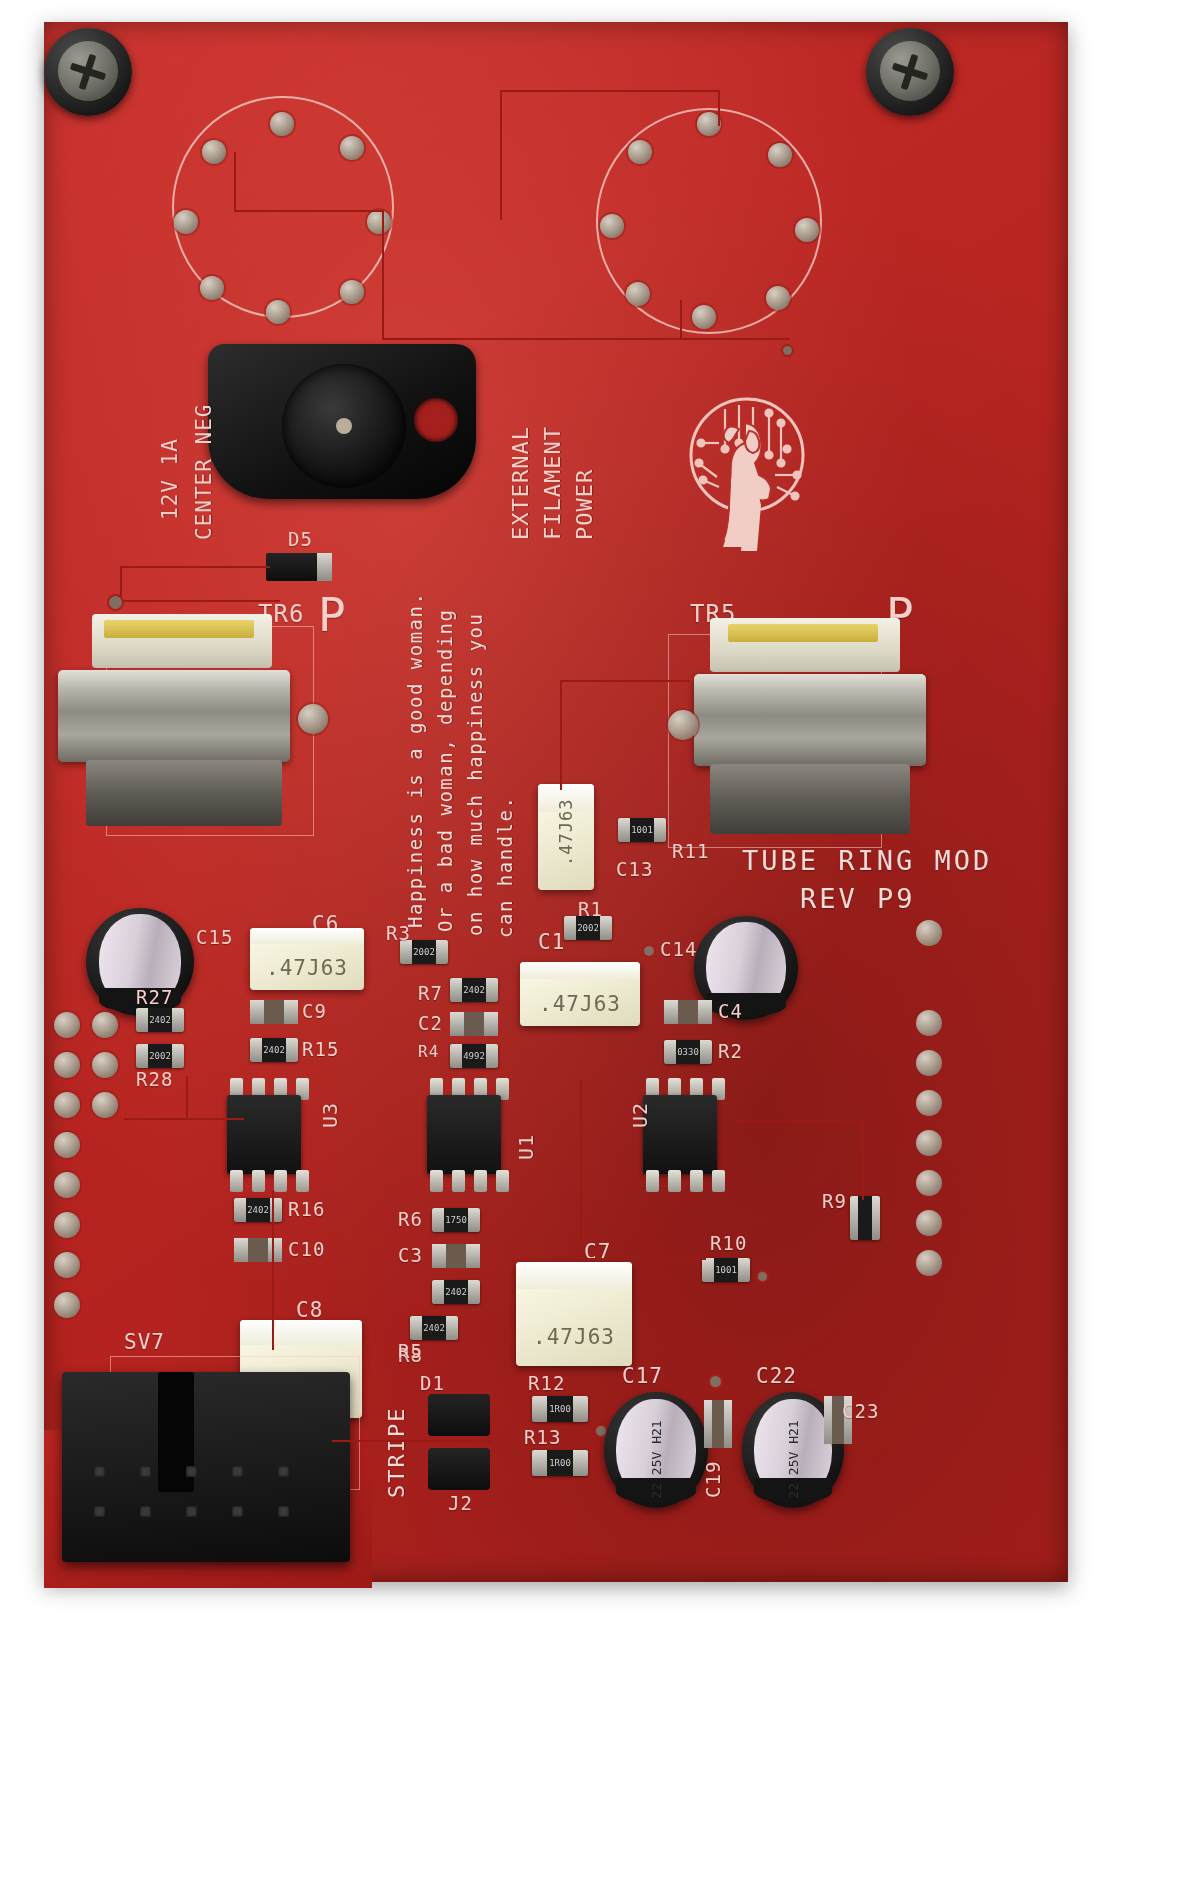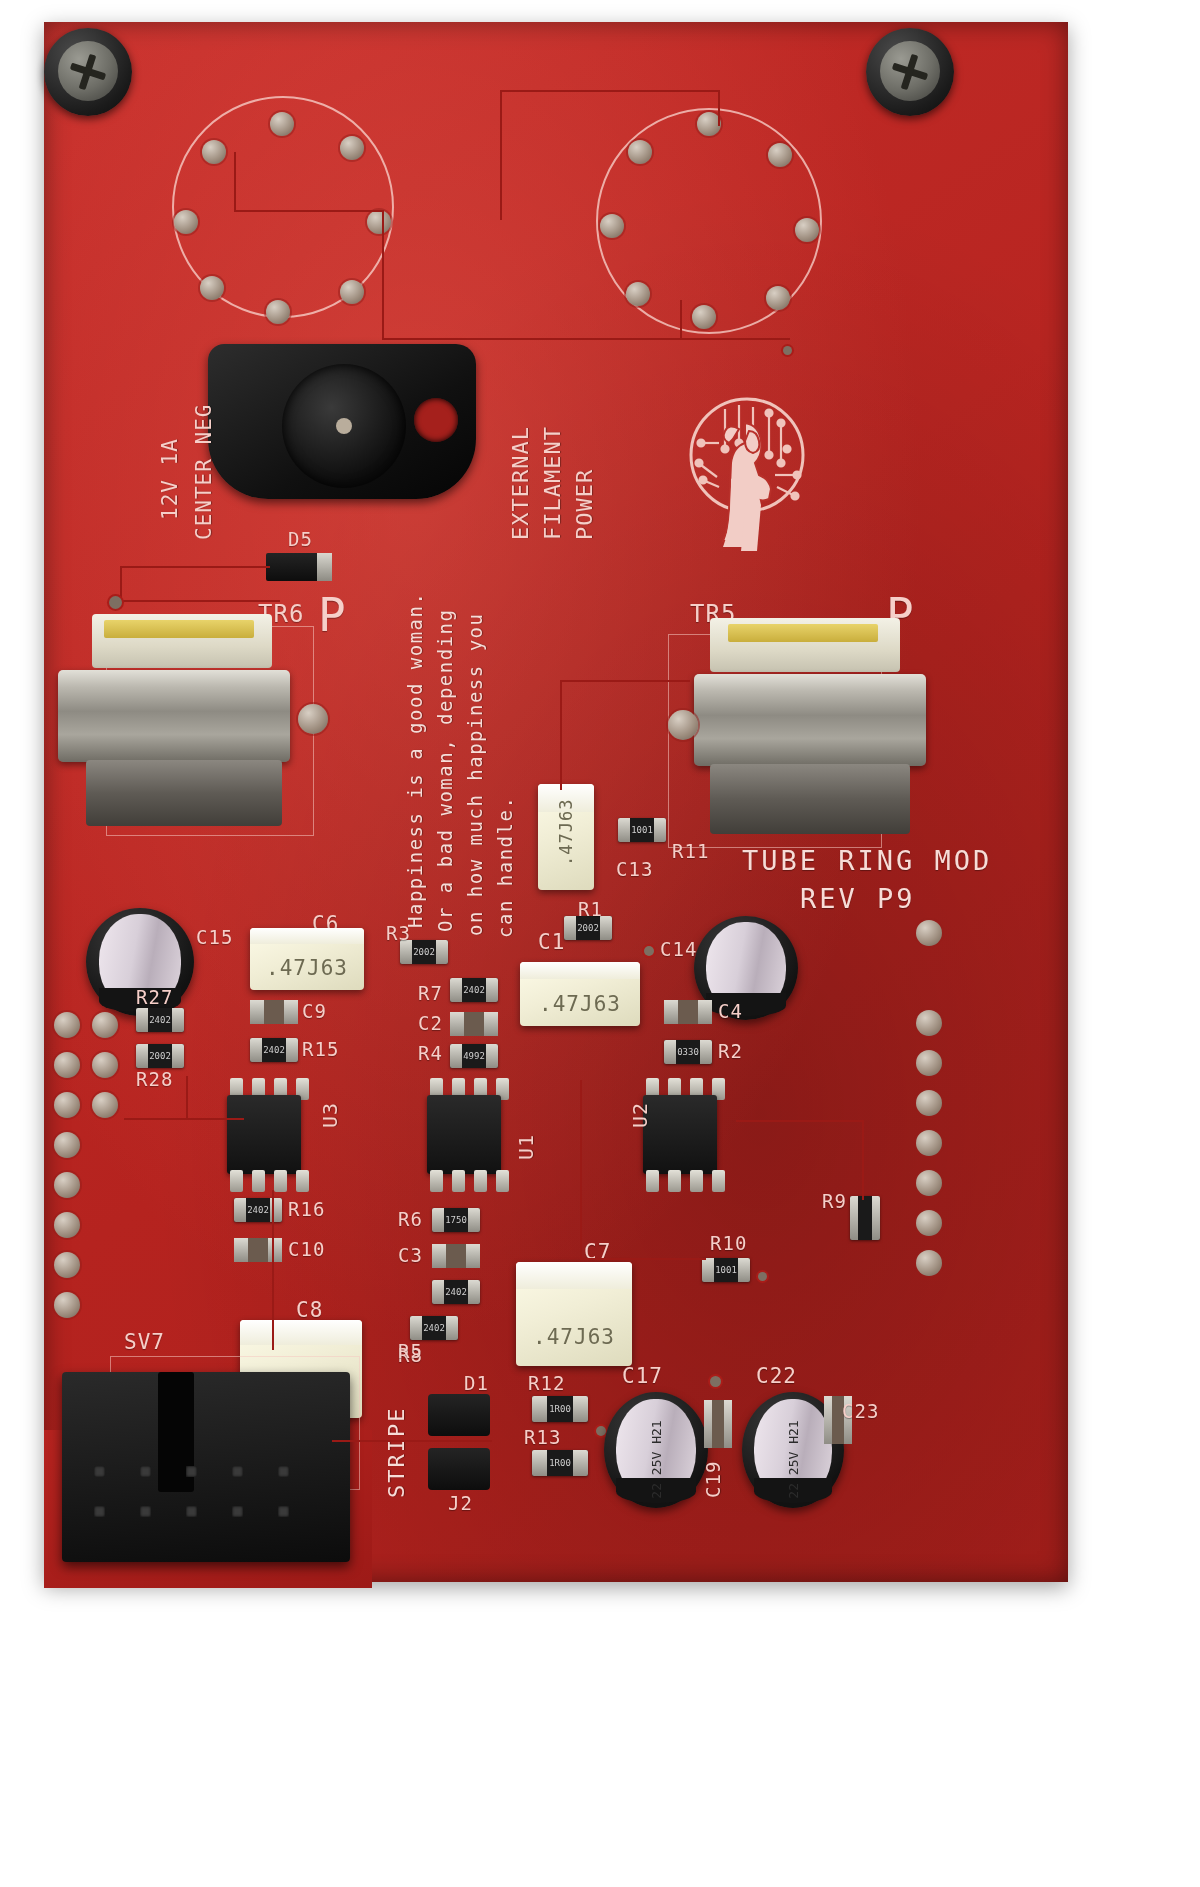--- a/index.html
+++ b/index.html
@@ -308,21 +308,21 @@
     <div class="code">2402</div>
   </div>
   <div class="silk" style="left:418px;top:982px;font-size:19px;">R7</div>
 
   <div class="smdcap" style="left:450px;top:1012px;width:48px;height:24px;"></div>
   <div class="silk" style="left:418px;top:1012px;font-size:19px;">C2</div>
 
   <div class="smd" style="left:450px;top:1044px;width:48px;height:24px;">
     <div class="code">4992</div>
   </div>
-  <div class="silk" style="left:418px;top:1042px;font-size:19px;">R4</div>
+  <div class="silk" style="left:418px;top:1042px;font-size:16px;">R4</div>
 
   <div class="silk" style="left:538px;top:930px;font-size:21px;">C1</div>
   <div class="filmcap" style="left:520px;top:962px;width:120px;height:64px;">
     <div class="top"></div>
     <div class="txt">.47J63</div>
   </div>
   <div class="via" style="left:644px;top:946px;width:10px;height:10px;"></div>
 
   <div class="smdcap" style="left:250px;top:1000px;width:48px;height:24px;"></div>
   <div class="silk" style="left:302px;top:1000px;font-size:19px;">C9</div>
@@ -452,21 +452,21 @@
   </div>
 
   <div class="silk" style="left:296px;top:1298px;font-size:21px;">C8</div>
   <div class="filmcap" style="left:240px;top:1320px;width:122px;height:98px;">
     <div class="top"></div>
     <div class="txt">.47J63</div>
   </div>
 
   <div class="silk vert silk-strong" style="left:384px;top:1498px;font-size:22px;transform:rotate(-90deg);letter-spacing:2px;">STRIPE</div>
 
-  <div class="silk" style="left:420px;top:1372px;font-size:19px;margin-left:44px;">D1</div>
+  <div class="silk" style="left:420px;top:1372px;font-size:19px;">D1</div>
   <div class="diode" style="left:428px;top:1394px;width:62px;height:42px;border-radius:4px;"></div>
   <div class="diode" style="left:428px;top:1448px;width:62px;height:42px;border-radius:4px;"></div>
   <div class="silk" style="left:448px;top:1492px;font-size:19px;">J2</div>
 
   <div class="smd" style="left:532px;top:1396px;width:56px;height:26px;">
     <div class="code">1R00</div>
   </div>
   <div class="silk" style="left:528px;top:1372px;font-size:19px;">R12</div>
 
   <div class="smd" style="left:532px;top:1450px;width:56px;height:26px;">

